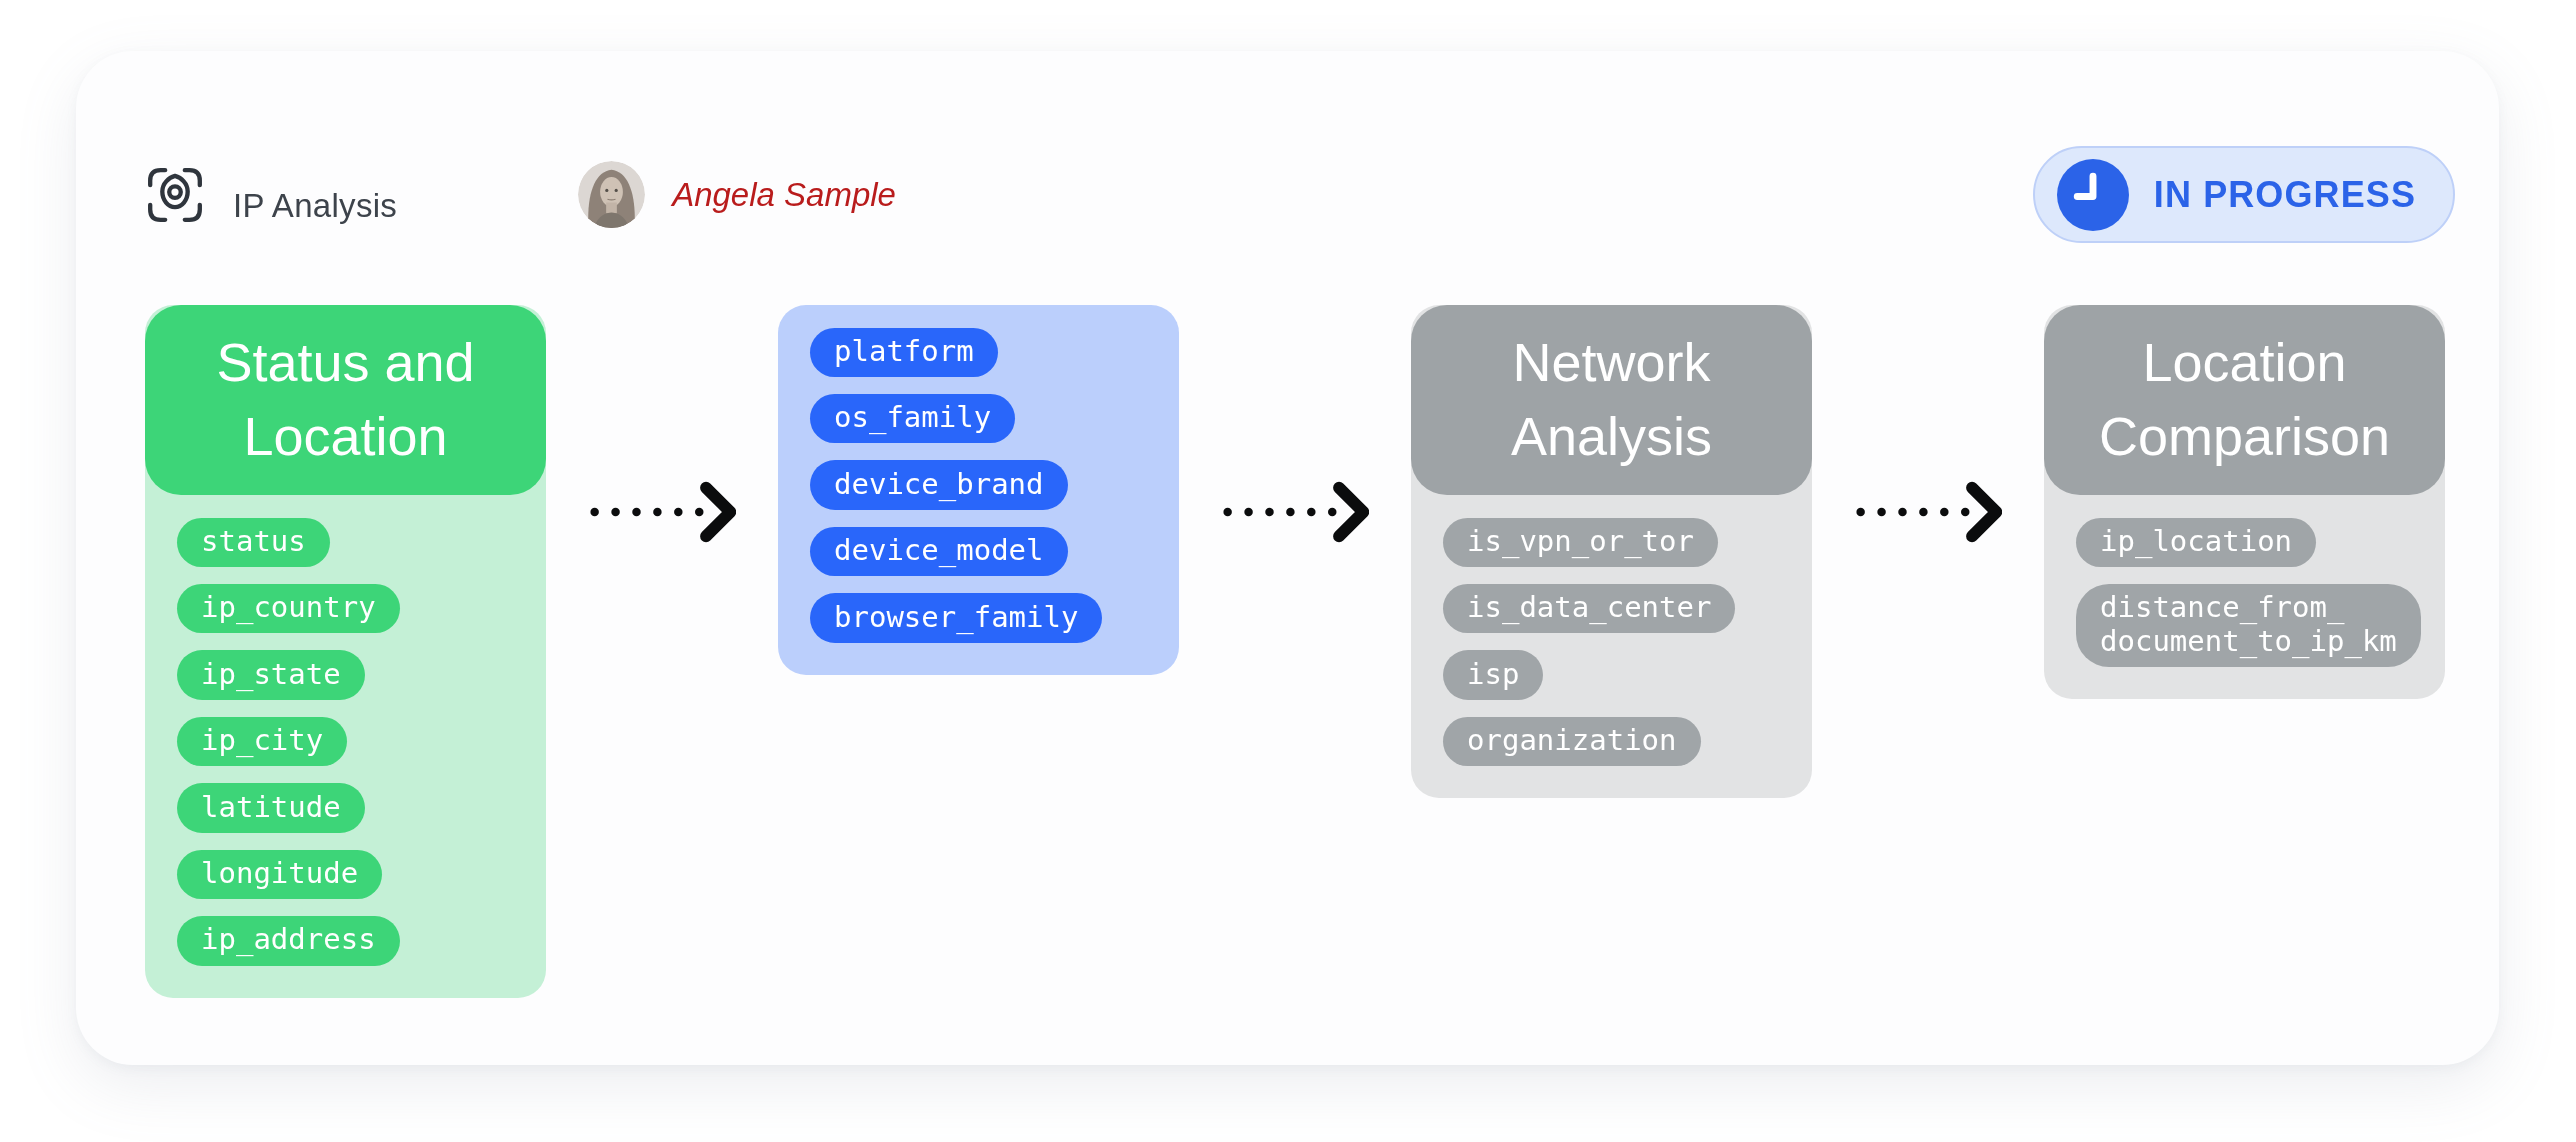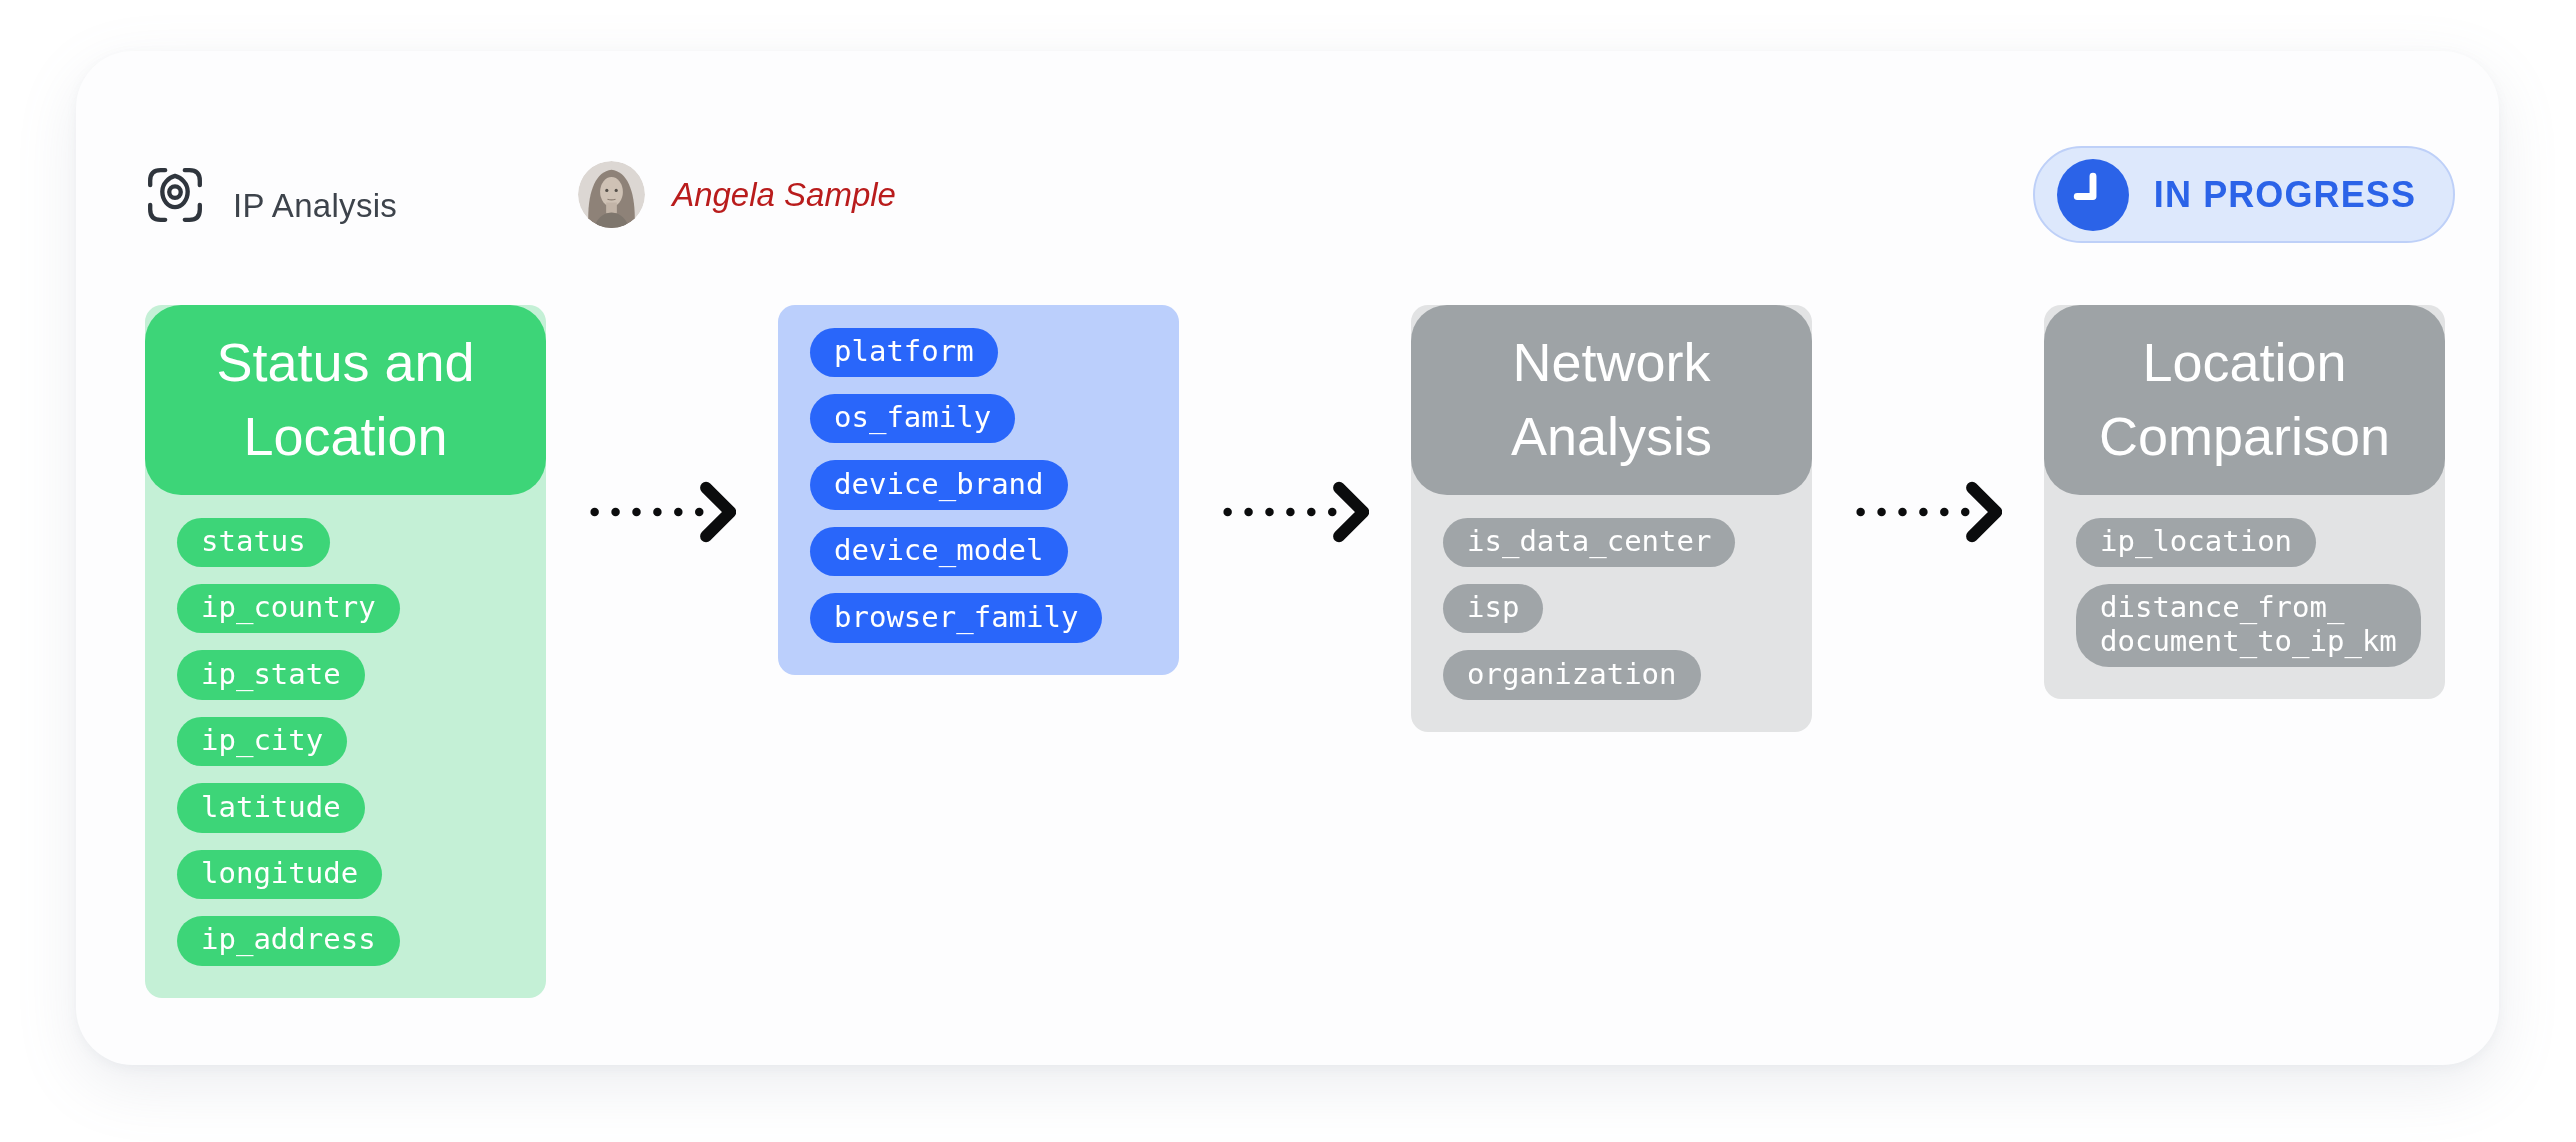--- a/index.html
+++ b/index.html
@@ -48,21 +48,21 @@
     font-size: 36px; font-weight: 700; color: #2b63e8; letter-spacing: 1.1px;
   }
 
   
   .pipeline {
     display: flex; align-items: flex-start;
     margin: 46px 54px 0 69px;
   }
   .stage {
     width: 401px; flex-shrink: 0;
-    border-radius: 17px;
+    border-radius: 28px;
   }
   .stage-header {
     border-radius: 36px;
     min-height: 190px;
     display: flex; align-items: center; justify-content: center;
     text-align: center;
     padding: 13.6px 22.6px;
   }
   .stage-header h2 {
     color: #ffffff;
@@ -198,20 +198,21 @@
         <circle cx="195" cy="60" r="7.5" fill="currentColor"></circle>
         <path d="M207 17 L250 60 L207 103" stroke="currentColor" stroke-width="21" fill="none" stroke-linecap="round" stroke-linejoin="round"></path>
       </svg>
     </div>
 
     <section class="stage gray">
       <header class="stage-header">
         <h2>Network Analysis</h2>
       </header>
       <ul class="fields">
+        <li class="tag">is_vpn_or_tor</li>
         <li class="tag">is_data_center</li>
         <li class="tag">isp</li>
         <li class="tag">organization</li>
       </ul>
     </section>
 
     <div class="arrow-cell">
       <svg class="arrow" viewBox="0 0 260 120">
         <circle cx="10" cy="60" r="7.5" fill="currentColor"></circle>
         <circle cx="47" cy="60" r="7.5" fill="currentColor"></circle>

